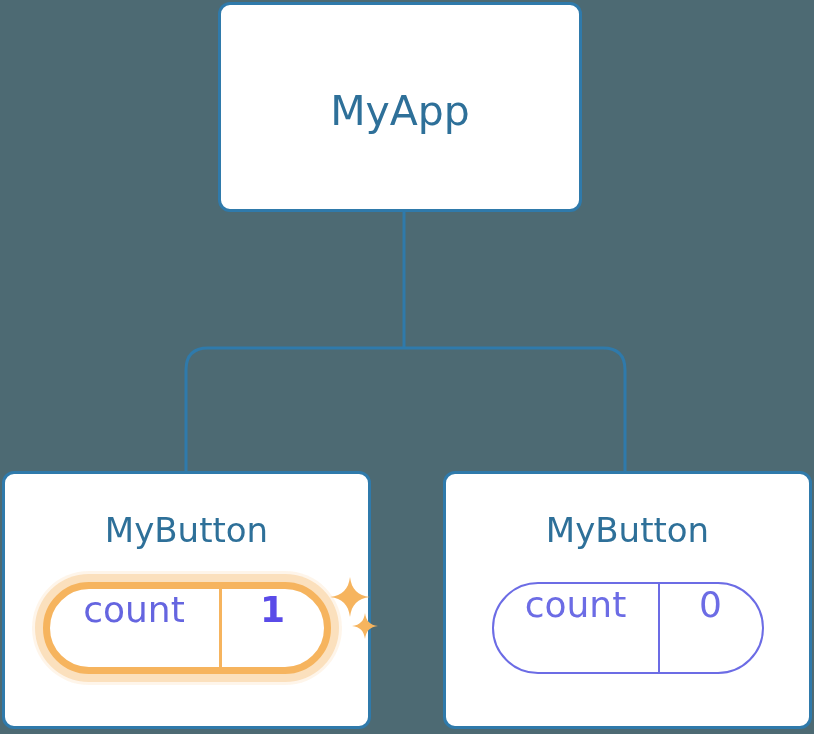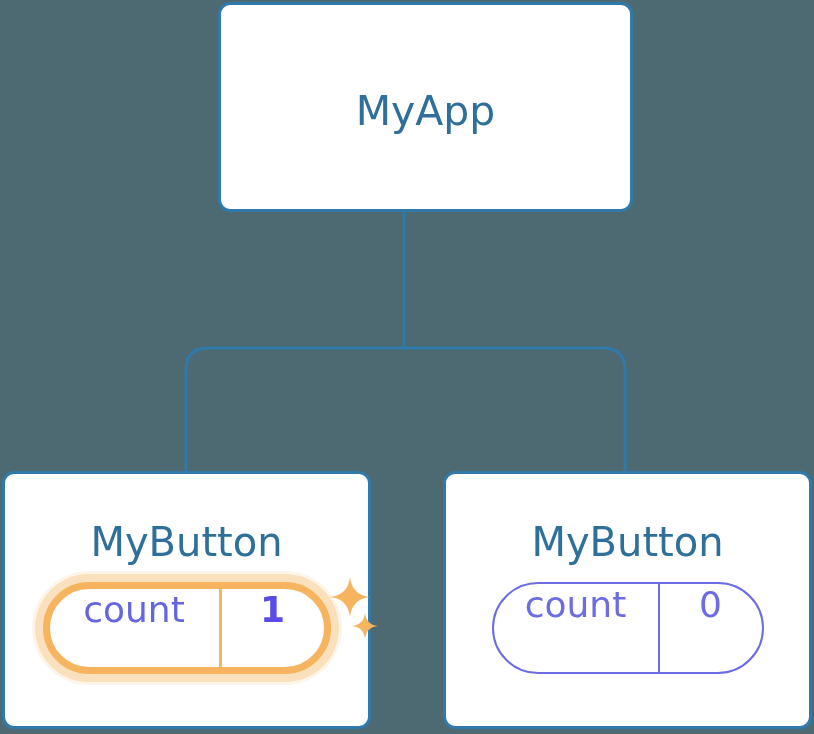--- a/index.html
+++ b/index.html
@@ -37,21 +37,21 @@
     position: absolute;
     background: #ffffff;
     border: 3px solid #2f7aab;
     border-radius: 12px;
     box-sizing: border-box;
   }
 
   .card-root {
     left: 218px;
     top: 2px;
-    width: 415px;
+    width: 364px;
     height: 210px;
   }
 
   .card-child-left {
     left: 2px;
     top: 471px;
     width: 369px;
     height: 258px;
   }
 
@@ -72,22 +72,22 @@
     white-space: nowrap;
   }
 
   .card-root .card-title {
     top: 82px;
     font-size: 41px;
   }
 
   .card-child-left .card-title,
   .card-child-right .card-title {
-    top: 45px;
-    font-size: 40px;
+    top: 36px;
+    font-size: 34px;
   }
 
   
   .pill-wrap {
     position: absolute;
     left: 50%;
     transform: translateX(-50%);
     top: 108px;
   }
 

